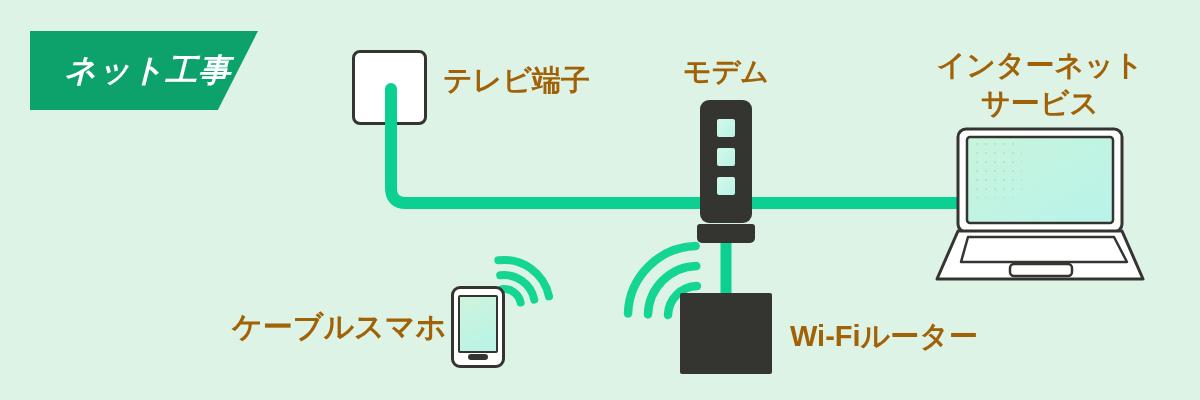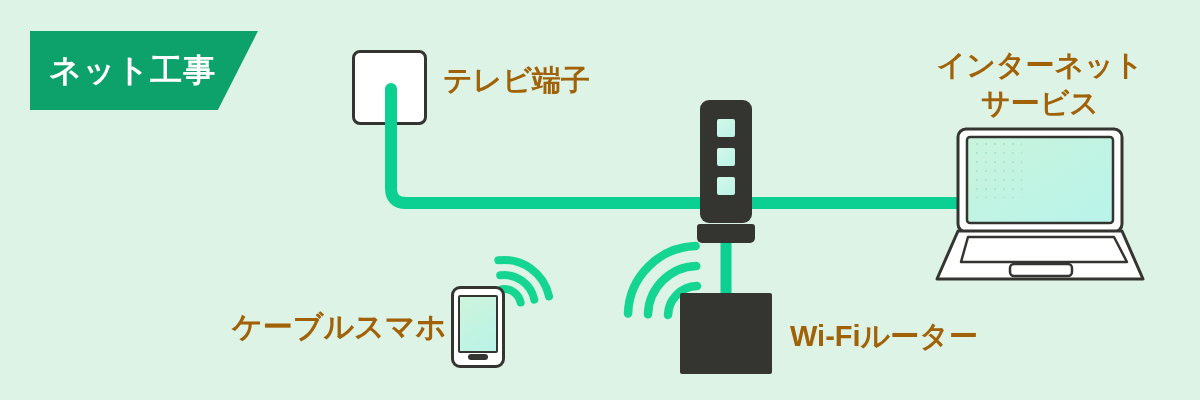--- a/index.html
+++ b/index.html
@@ -13,21 +13,22 @@
   }
   
   #badge{
     position:absolute;left:30px;top:31px;width:228px;height:79px;
     background:#0da26b;
     clip-path:polygon(0 0,100% 0,82.4% 100%,0 100%);
     display:flex;align-items:center;
   }
   #badge .badge-text{
     color:#ffffff;font-weight:700;font-size:32px;letter-spacing:1px;
-    padding-left:19px;
+    padding-left:34px;
+    font-style:italic;
   }
   
   #tv-terminal{
     position:absolute;left:352px;top:50px;width:69px;height:69px;
     background:#ffffff;border:3px solid #343431;border-radius:8px;
   }
   
   #wires{position:absolute;left:0;top:0;}
   
   #modem-body{
@@ -89,20 +90,21 @@
     </g>
 
     <g fill="none" stroke="#14d592" stroke-width="8.5" stroke-linecap="round">
       <path d="M668.0,315.0 A30,30 0 0 1 697.0,286.0"></path>
       <path d="M648.0,314.3 A50,50 0 0 1 696.3,266.0"></path>
       <path d="M628.0,313.6 A70,70 0 0 1 695.6,246.0"></path>
     </g>
   </svg>
 
   <div class="label fs28" style="left:443px;top:61px;">テレビ端子</div>
+  <div class="label" style="left:683px;top:53px;font-size:28px;">モデム</div>
   <div class="label" style="left:930px;top:46px;width:220px;text-align:center;font-size:29px;line-height:38px;">
     <div>インターネット</div>
     <div>サービス</div>
   </div>
   <div class="label" style="left:232px;top:307px;font-size:30px;">ケーブルスマホ</div>
   <div class="label" style="left:790px;top:317px;font-size:29px;text-align:right;">Wi-Fiルーター</div>
 
   <div id="modem-body">
     <div class="modem-led" style="top:19px;"></div>
     <div class="modem-led" style="top:48px;"></div>

